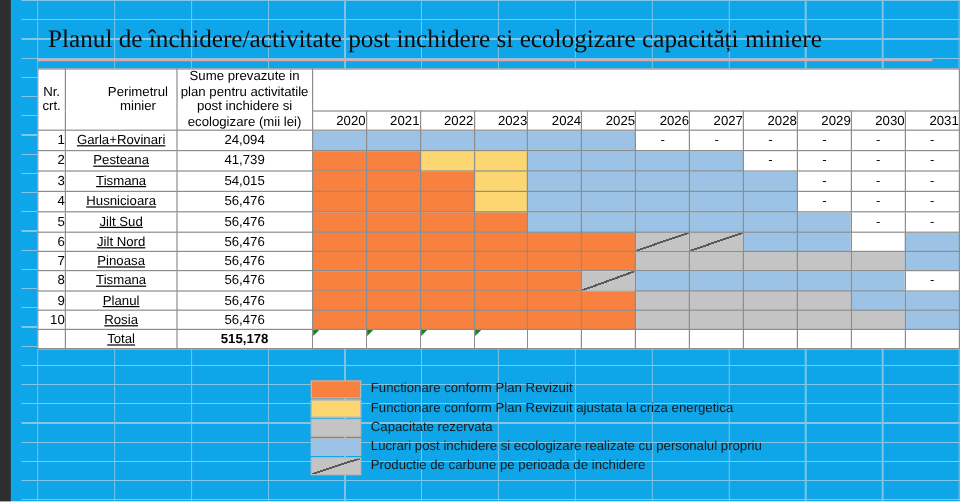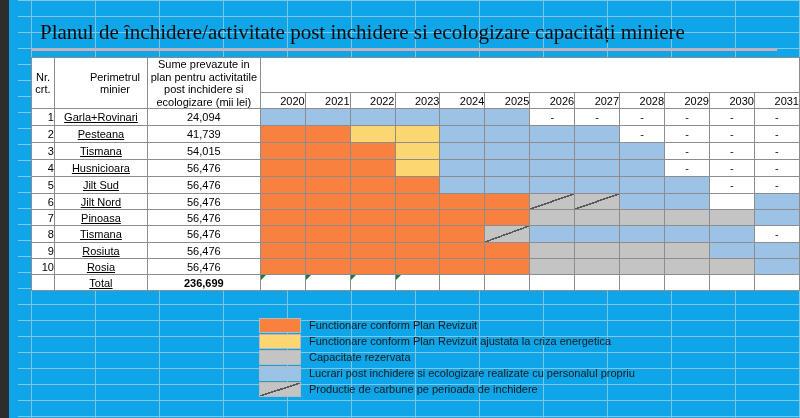--- a/index.html
+++ b/index.html
@@ -87,21 +87,21 @@
   }
   
   .gtri{position:relative;}
   .gtri::before{
     content:"";position:absolute;left:0;top:0;
     border-top:5px solid #1d7a36;border-right:5px solid transparent;
   }
 
   
   .legend{position:absolute;left:250px;top:317px;}
-  .lg-row{display:flex;align-items:center;height:16px;}
+  .lg-row{display:flex;height:16px;}
   .lg-sw{
     width:42px;height:15px;border:1px solid #b9b9b9;box-sizing:border-box;
     margin-right:8px;flex:0 0 auto;position:relative;
   }
   .lg-txt{font-size:11px;line-height:15px;color:#1a1a1a;white-space:nowrap;}
 </style>
 </head>
 <body>
 
 <div id="page">
@@ -274,21 +274,21 @@
           <td class="yc f-gray diag"></td>
           <td class="yc f-blue"></td>
           <td class="yc f-blue"></td>
           <td class="yc f-blue"></td>
           <td class="yc f-blue"></td>
           <td class="yc f-blue"></td>
           <td class="yc f-white"><span class="dash">-</span></td>
         </tr>
         <tr>
           <td class="nr">9</td>
-          <td class="nm">Rosiuta</td>
+          <td class="nm">Planul</td>
           <td class="sum">56,476</td>
           <td class="yc f-orange"></td>
           <td class="yc f-orange"></td>
           <td class="yc f-orange"></td>
           <td class="yc f-orange"></td>
           <td class="yc f-orange"></td>
           <td class="yc f-orange"></td>
           <td class="yc f-gray"></td>
           <td class="yc f-gray"></td>
           <td class="yc f-gray"></td>
@@ -309,21 +309,21 @@
           <td class="yc f-gray"></td>
           <td class="yc f-gray"></td>
           <td class="yc f-gray"></td>
           <td class="yc f-gray"></td>
           <td class="yc f-gray"></td>
           <td class="yc f-blue"></td>
         </tr>
         <tr class="total">
           <td class="nr"></td>
           <td class="nm">Total</td>
-          <td class="sum">236,699</td>
+          <td class="sum">515,178</td>
           <td class="yc f-white gtri"></td>
           <td class="yc f-white gtri"></td>
           <td class="yc f-white gtri"></td>
           <td class="yc f-white gtri"></td>
           <td class="yc f-white"></td>
           <td class="yc f-white"></td>
           <td class="yc f-white"></td>
           <td class="yc f-white"></td>
           <td class="yc f-white"></td>
           <td class="yc f-white"></td>

